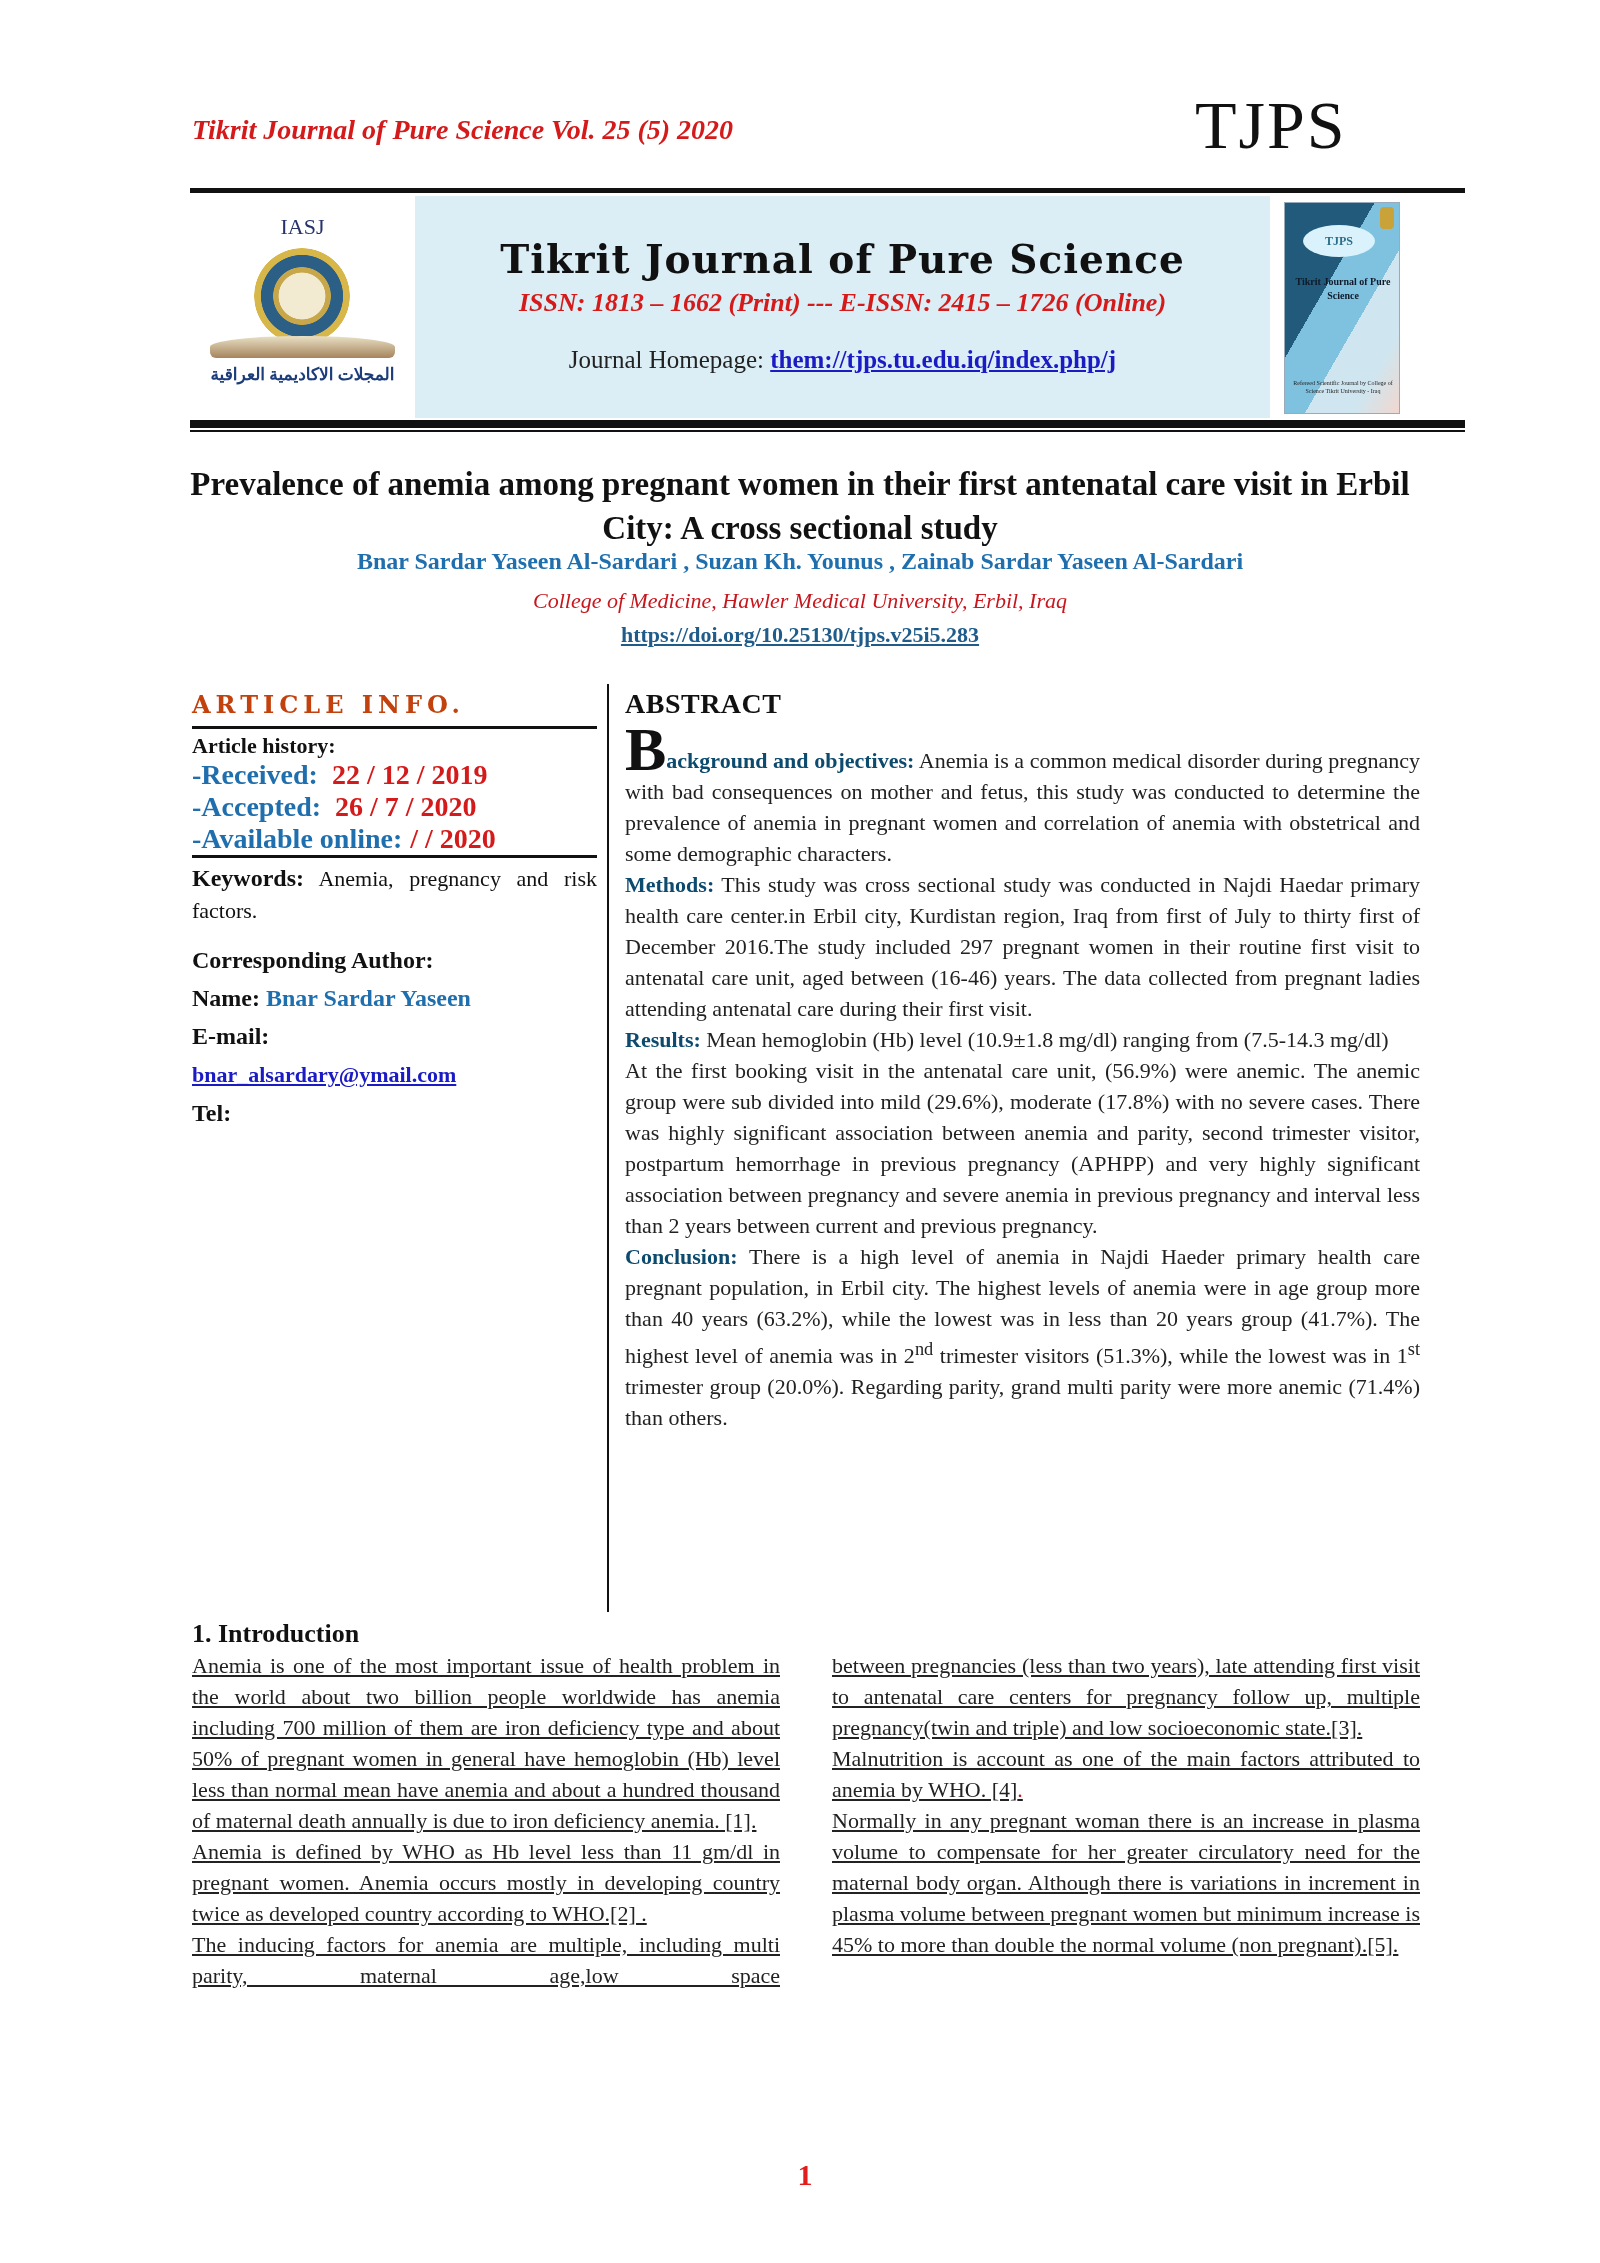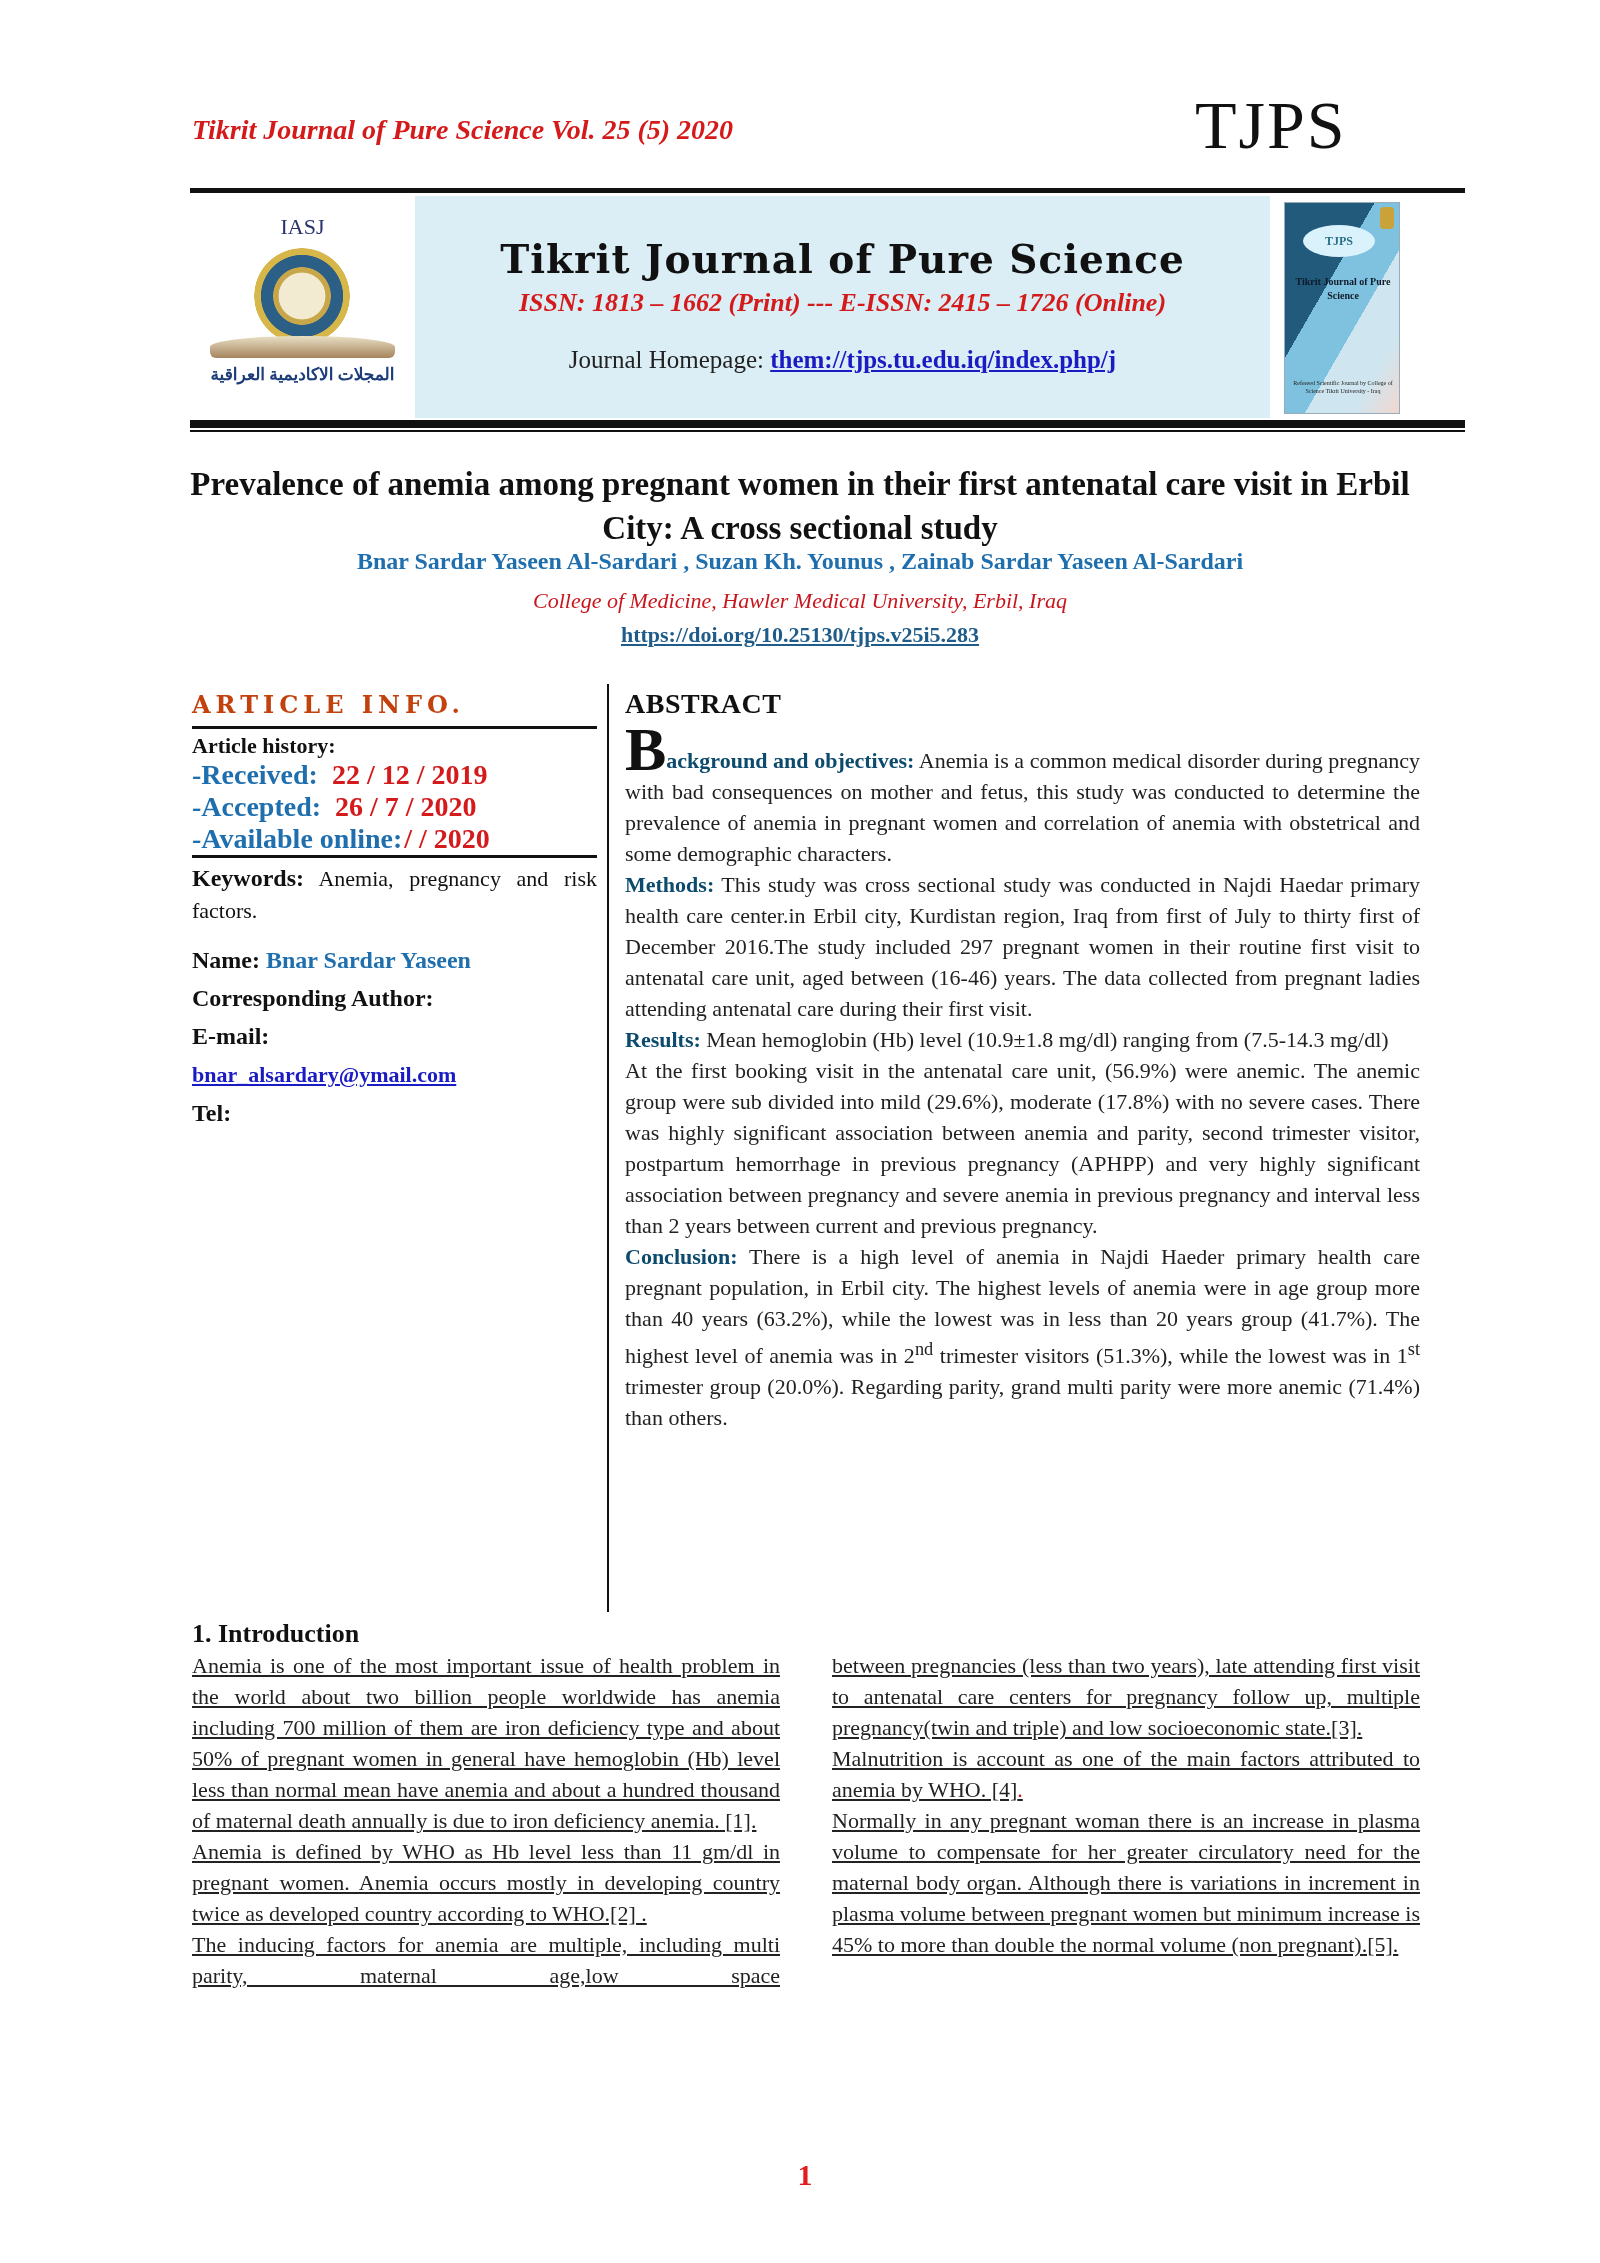--- a/index.html
+++ b/index.html
@@ -121,33 +121,33 @@
   <div class="info-head">ARTICLE INFO.</div>
   <div class="hr"></div>
   <div class="info-sub">Article history:</div>
   <div class="hist-row">
     <span class="hist-label">-Received:</span><span class="hist-val">22 / 12 / 2019</span>
   </div>
   <div class="hist-row">
     <span class="hist-label">-Accepted:</span><span class="hist-val">26 / 7 / 2020</span>
   </div>
   <div class="hist-row">
-    <span class="hist-label">-Available online:</span><span class="hist-val" style="margin-left:2px">/   / 2020</span>
+    <span class="hist-label">-Available online:</span><span class="hist-val" style="margin-left:8px">/   / 2020</span>
   </div>
   <div class="hr"></div>
   <div class="kw">
     <b>Keywords:</b>
     <span>Anemia, pregnancy and risk factors.</span>
   </div>
   <div class="ca">
+    <div>Corresponding Author:</div>
     <div>
       <span>Name:</span>
       <span class="name-val">Bnar Sardar Yaseen</span>
     </div>
-    <div>Corresponding Author:</div>
     <div>E-mail:</div>
     <div class="email">
       <a>bnar_alsardary@ymail.com</a>
     </div>
     <div>Tel:</div>
   </div>
 </div>
 
 <div class="abs vrule"></div>
 

